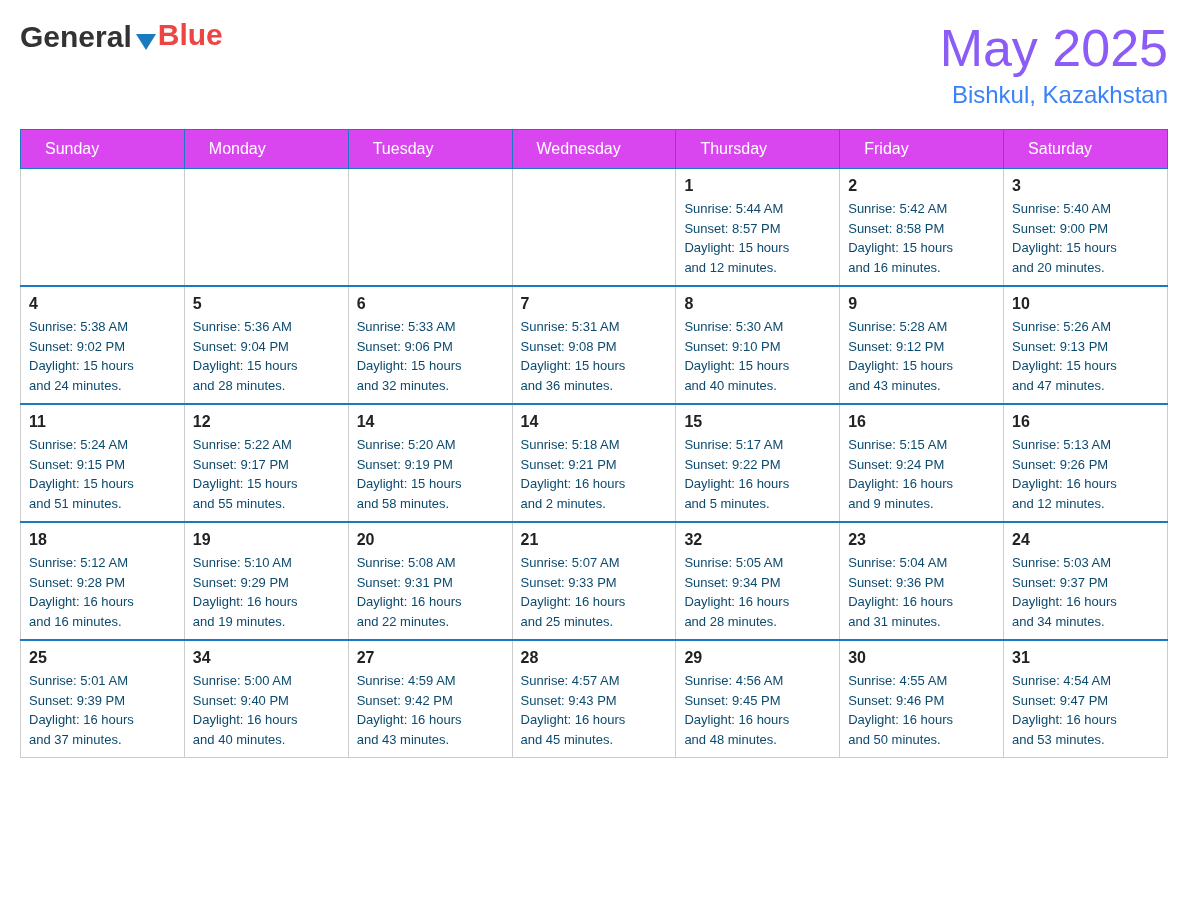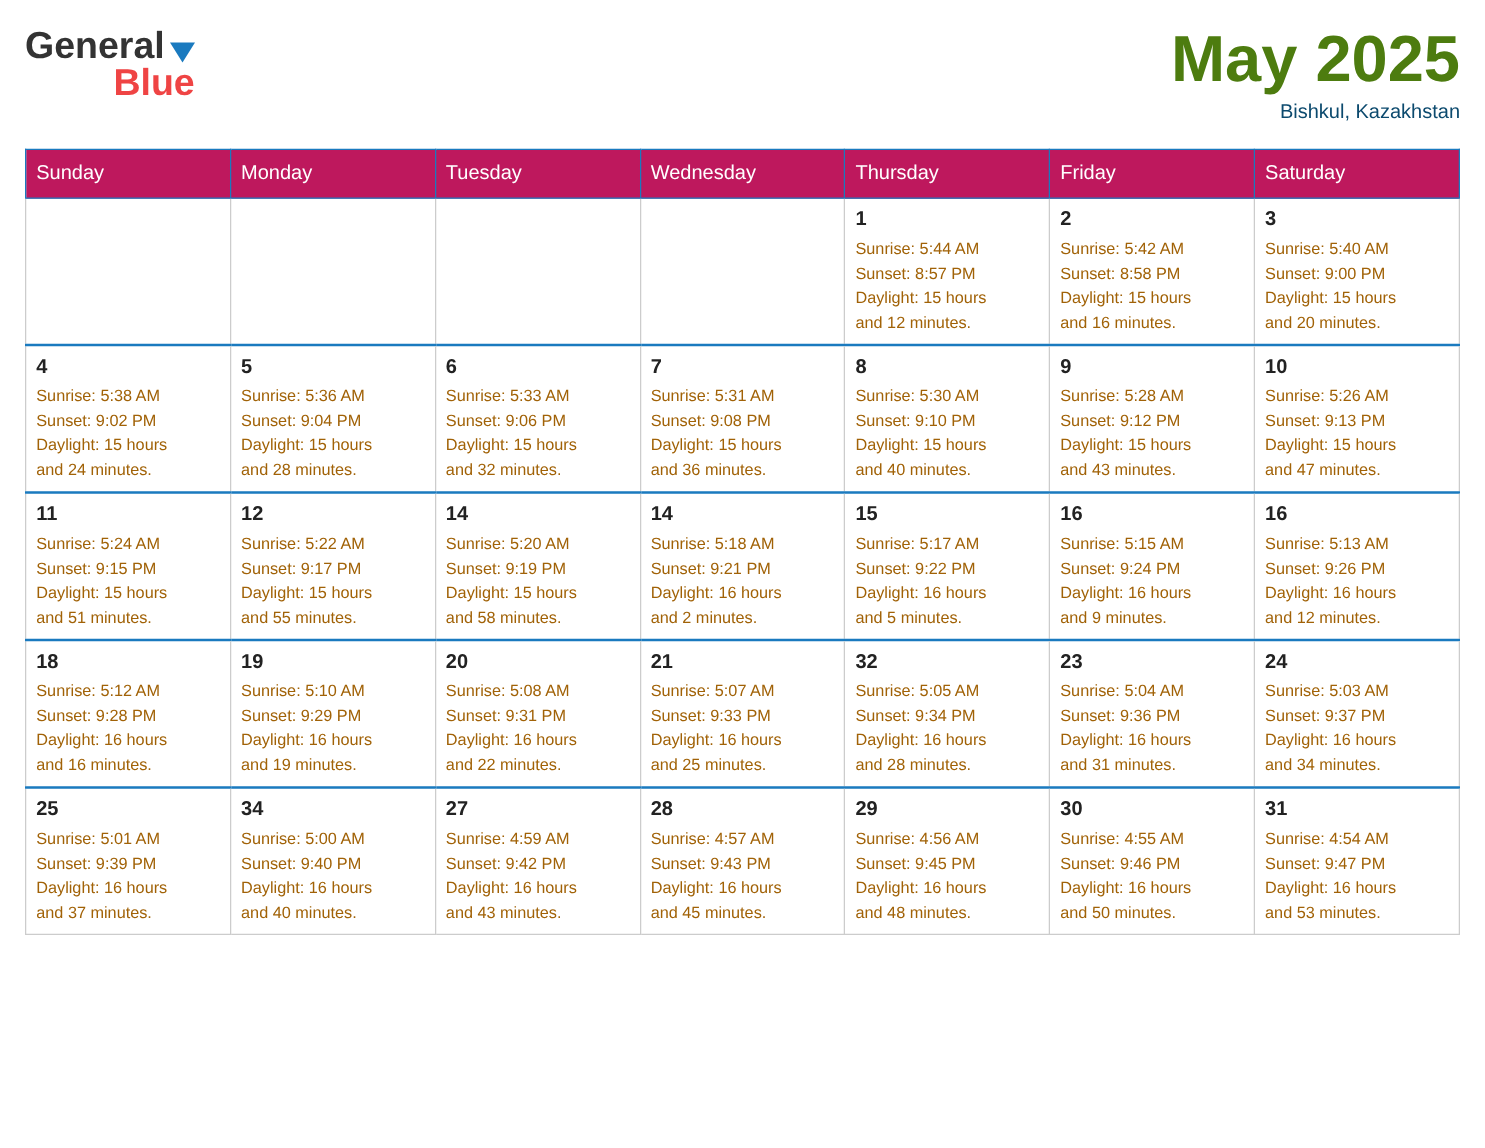--- a/index.html
+++ b/index.html
@@ -11,68 +11,68 @@
       padding: 20px;
     }
     .header {
       display: flex;
       justify-content: space-between;
       align-items: flex-start;
       margin-bottom: 20px;
     }
     .logo {
       display: flex;
-      flex-direction: column;
-      align-items: flex-end;
+      flex-direction: row;
+      align-items: center;
     }
     .title-section {
       text-align: right;
     }
     .month-year {
       font-size: 52px;
-      font-weight: bold;
-      color: #4d7c0f;
+      font-weight: normal;
+      color: #8b5cf6;
       line-height: 1.1;
     }
     .location {
-      font-size: 16px;
-      color: #0c4a6e;
+      font-size: 24px;
+      color: #3b82f6;
       margin-top: 4px;
     }
     .calendar {
       width: 100%;
       border-collapse: collapse;
       border: 1px solid #aaa;
     }
     .calendar th {
-      background-color: #be185d;
+      background-color: #d946ef;
       color: #fff;
       font-size: 16px;
       font-weight: normal;
-      padding: 10px 8px;
+      padding: 10px 24px;
       text-align: left;
       border: 1px solid #1a7abf;
     }
     .calendar td {
       vertical-align: top;
       padding: 8px;
       border: 1px solid #ccc;
       width: calc(100% / 7);
       min-height: 100px;
     }
     .day-num {
       font-size: 16px;
       font-weight: bold;
       color: #222;
       display: block;
       margin-bottom: 4px;
     }
     .day-info {
       font-size: 13px;
-      color: #a16207;
+      color: #0c4a6e;
       line-height: 1.5;
     }
     .empty-cell {
       background: #fff;
     }
     .row-divider td {
       border-top: 2px solid #1a7abf;
     }
     .logo-row1 {
       display: flex;

